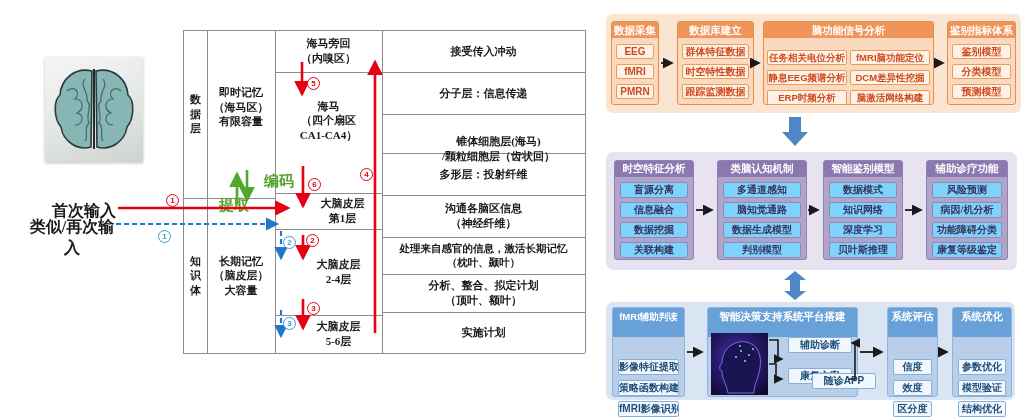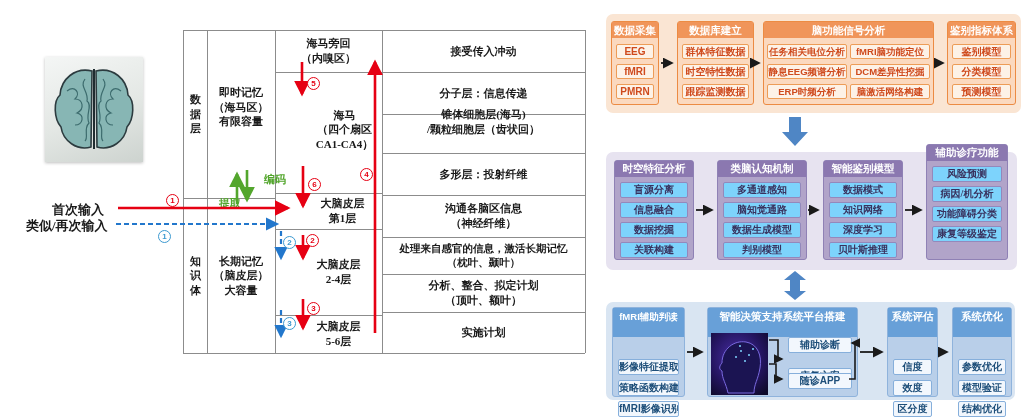--- a/index.html
+++ b/index.html
@@ -4,23 +4,23 @@
 <style>
   html,body{margin:0;padding:0;background:#fff;}
   .canvas{position:relative;width:1034px;height:417px;background:#fff;overflow:hidden;
           font-family:"Liberation Sans",sans-serif;}
   
   .vline,.hline{position:absolute;background:#8c8c8c;z-index:2;}
   .vline{width:1px;} .hline{height:1px;}
   .tcell{position:absolute;display:flex;align-items:center;justify-content:center;
          text-align:center;font-weight:bold;color:#1a1a1a;white-space:pre-line;
          font-size:11px;line-height:1.32;font-family:"Liberation Serif",serif;z-index:3;}
-  .lbl{position:absolute;font-weight:bold;color:#1a1a1a;font-size:13px;
-       font-family:"Liberation Serif",serif;text-align:left;z-index:3;}
-  .glabel{position:absolute;font-size:11px;font-weight:bold;color:#53a62d;z-index:4;
+  .lbl{position:absolute;font-weight:bold;color:#1a1a1a;font-size:16px;
+       font-family:"Liberation Serif",serif;text-align:center;z-index:3;}
+  .glabel{position:absolute;font-size:15px;font-weight:bold;color:#53a62d;z-index:4;
           font-family:"Liberation Serif",serif;padding-left:12px;}
   .step{position:absolute;width:11px;height:11px;border-radius:50%;background:#fff;
         font-size:8px;font-weight:bold;display:flex;align-items:center;justify-content:center;
         z-index:6;line-height:1;}
   .step.red{border:1px solid #e60013;color:#e60013;}
   .step.blu{border:1px solid #3d9ad1;color:#3d9ad1;}
   .photo{position:absolute;left:45px;top:57px;width:98px;height:105px;z-index:2;
          background:linear-gradient(160deg,#f4f6f5 0%,#e3e7e4 55%,#cdd3cf 100%);
          box-shadow:0 1px 3px rgba(0,0,0,.25);}
   
@@ -37,21 +37,21 @@
   .sitems{display:flex;flex-direction:column;gap:5px;padding:6px 4px;}
   .pu .sitems{gap:4px;padding:5px 5px;}
   .bl .sitems{padding:22px 5px;}
   .itm{text-align:center;font-weight:bold;border-radius:2px;overflow:hidden;white-space:nowrap;}
   .or .itm{background:#fdf2e7;border:1px solid #ed9c57;color:#cf4a1d;font-size:10px;
            height:13px;line-height:13px;}
   .pu .itm{background:#7dd3fc;border:1px solid #9488bb;color:#39325e;font-size:10px;
            height:14px;line-height:14px;}
   .bl .itm{background:#f2f7fd;border:1px solid #86afdb;color:#1d4e79;font-size:10px;
            height:14px;line-height:14px;}
-  .twocol{display:flex;flex-direction:row;gap:3px;padding:6px 3px;}
+  .twocol{display:flex;flex-direction:row;gap:3px;padding:12px 3px;}
   .twocol .col{display:flex;flex-direction:column;gap:5px;flex:1;}
   .twocol .itm{font-size:9.5px;}
   .bb2itm{position:absolute;left:80px;width:62px;height:14px;z-index:3;text-align:center;
           font-weight:bold;background:#f2f7fd;border:1px solid #86afdb;color:#1d4e79;
           font-size:10px;line-height:14px;border-radius:2px;}
   .headimg{position:absolute;left:3px;top:25px;width:57px;height:62px;z-index:3;}
   svg.overlay{position:absolute;left:0;top:0;z-index:5;pointer-events:none;}
 </style>
 </head>
 <body>
@@ -103,32 +103,32 @@
 识
 体</div>
   <div class="tcell" style="left:207px;top:36px;width:68px;height:168px;padding-bottom:26px;box-sizing:border-box;">即时记忆
 （海马区）
 有限容量</div>
   <div class="tcell" style="left:207px;top:198px;width:68px;height:155px;">长期记忆
 （脑皮层）
 大容量</div>
   <div class="tcell" style="left:275px;top:30px;width:107px;height:42px;">海马旁回
 （内嗅区）</div>
-  <div class="tcell" style="left:275px;top:69px;width:107px;height:121px;margin-left:16px;">海马
+  <div class="tcell" style="left:275px;top:60px;width:107px;height:121px;">海马
 （四个扇区
 CA1-CA4）</div>
   <div class="tcell" style="left:275px;top:193px;width:107px;height:36px;padding-left:28px;box-sizing:border-box;">大脑皮层
 第1层</div>
   <div class="tcell" style="left:275px;top:229px;width:107px;height:86px;padding-left:20px;box-sizing:border-box;">大脑皮层
 2-4层</div>
   <div class="tcell" style="left:275px;top:315px;width:107px;height:38px;padding-left:20px;box-sizing:border-box;">大脑皮层
 5-6层</div>
   <div class="tcell" style="left:382px;top:30px;width:203px;height:42px;">接受传入冲动</div>
   <div class="tcell" style="left:382px;top:72px;width:203px;height:42px;">分子层：信息传递</div>
-  <div class="tcell" style="left:382px;top:102px;width:203px;height:39px;">锥体细胞层(海马)
+  <div class="tcell" style="left:382px;top:129px;width:203px;height:39px;padding-left:15px;">锥体细胞层(海马)
 /颗粒细胞层（齿状回）</div>
   <div class="tcell" style="left:382px;top:153px;width:203px;height:42px;">多形层：投射纤维</div>
   <div class="tcell" style="left:382px;top:195px;width:203px;height:42px;">沟通各脑区信息
 （神经纤维）</div>
   <div class="tcell" style="left:382px;top:237px;width:203px;height:37px;font-size:10.5px;">处理来自感官的信息，激活长期记忆
 （枕叶、颞叶）</div>
   <div class="tcell" style="left:382px;top:274px;width:203px;height:38px;">分析、整合、拟定计划
 （顶叶、额叶）</div>
   <div class="tcell" style="left:382px;top:312px;width:203px;height:41px;">实施计划</div>
 
@@ -209,21 +209,21 @@
   </div>
   <div class="sec pu" style="left:823px;top:160px;width:80px;height:100px;">
     <span class="shead">智能鉴别模型</span>
     <div class="sitems">
       <span class="itm">数据模式</span>
       <span class="itm">知识网络</span>
       <span class="itm">深度学习</span>
       <span class="itm">贝叶斯推理</span>
     </div>
   </div>
-  <div class="sec pu" style="left:926px;top:144px;width:82px;height:116px;">
+  <div class="sec pu" style="left:926px;top:160px;width:82px;height:100px;">
     <span class="shead">辅助诊疗功能</span>
     <div class="sitems">
       <span class="itm">风险预测</span>
       <span class="itm">病因/机分析</span>
       <span class="itm">功能障碍分类</span>
       <span class="itm">康复等级鉴定</span>
     </div>
   </div>
 
   <div class="sec bl" style="left:612px;top:307px;width:73px;height:90px;">
@@ -252,21 +252,21 @@
             <circle cx="38" cy="22" r="1"></circle>
             <circle cx="25" cy="24" r="1"></circle>
           <circle cx="34" cy="28" r="1"></circle>
             <circle cx="42" cy="16" r="1"></circle>
             <circle cx="29" cy="13" r="1"></circle>
         </g>
       </svg>
     </div>
     <span class="bb2itm" style="top:29px;">辅助诊断</span>
     <span class="bb2itm" style="top:60px;">康复方案</span>
-    <span class="bb2itm" style="top:65px;">随诊APP</span>
+    <span class="bb2itm" style="top:65px;margin-left:24px;">随诊APP</span>
   </div>
   <div class="sec bl" style="left:887px;top:307px;width:51px;height:90px;">
     <span class="shead">系统评估</span>
     <div class="sitems">
       <span class="itm">信度</span>
       <span class="itm">效度</span>
       <span class="itm">区分度</span>
     </div>
   </div>
   <div class="sec bl" style="left:952px;top:307px;width:60px;height:90px;">

